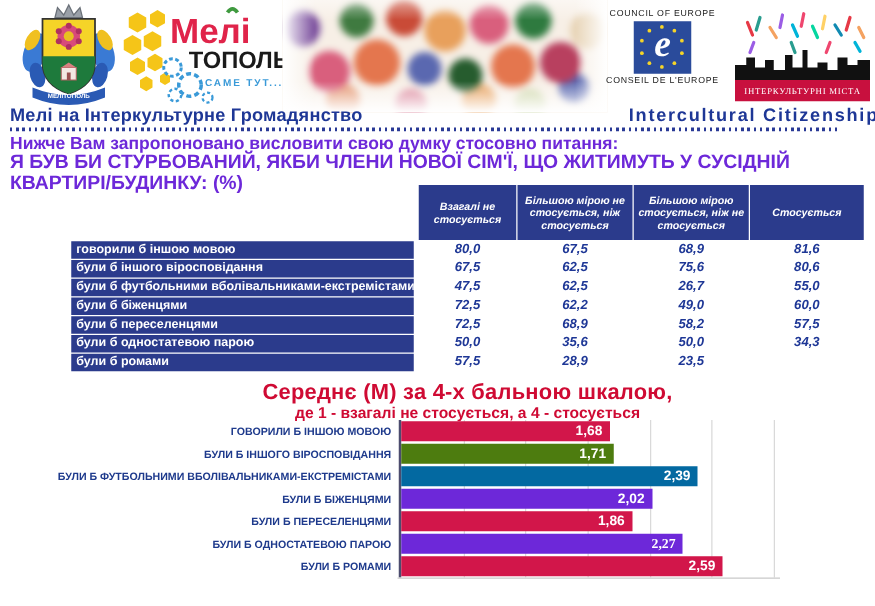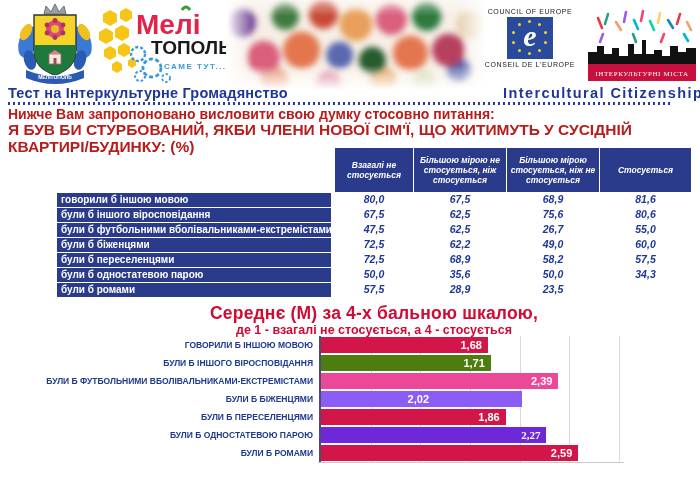--- a/index.html
+++ b/index.html
@@ -40,21 +40,21 @@
   .coe .star{position:absolute;width:3px;height:3px;background:#f5d428;border-radius:50%;}
   .icc{position:absolute;left:588px;top:6px;width:108px;height:80px;}
   
   .band{position:absolute;left:8px;right:4px;top:84px;height:17px;display:flex;
         justify-content:space-between;align-items:center;color:#1e3796;font-weight:bold;}
   .band .uk{font-size:14.5px;letter-spacing:.2px;}
   .band .en{font-size:14.5px;letter-spacing:1.4px;}
   .dots{position:absolute;left:8px;top:102px;width:664px;height:3px;
         background:repeating-linear-gradient(90deg,#2a3a96 0 2px,transparent 2px 5px);}
   
-  .q{position:absolute;left:8px;color:#b91c1c;font-weight:bold;white-space:nowrap;}
+  .q{position:absolute;left:8px;color:#6d28d9;font-weight:bold;white-space:nowrap;}
   .q1{top:106px;font-size:14px;}
   .q2{top:121px;font-size:15.5px;}
   .q3{top:138px;font-size:15.5px;}
   
   .thead{position:absolute;left:335px;top:148px;width:356px;height:44px;display:grid;
          grid-template-columns:78px 92px 92px 91px;gap:1px;background:#fff;}
   .th{background:#2b3b8c;color:#fff;font:italic 700 8.5px "Liberation Sans",sans-serif;
       display:flex;align-items:center;justify-content:center;text-align:center;
       line-height:1.2;padding:1px 2px;}
   .tlabels{position:absolute;left:57px;top:193px;width:274px;}
@@ -188,21 +188,21 @@
         <line x1="96" y1="28" x2="100" y2="35" stroke="#00b4d8"></line>
       </g>
 
       <path d="M0 58 L0 46 L9 46 L9 40 L16 40 L16 48 L24 48 L24 42 L31 42 L31 50 L40 50 L40 38 L46 38 L46 48 L54 48 L54 34 L58 34 L58 48 L66 48 L66 44 L74 44 L74 50 L82 50 L82 40 L90 40 L90 46 L98 46 L98 42 L108 42 L108 58 Z" fill="#111"></path>
       <rect x="0" y="58" width="108" height="17" fill="#c8103e"></rect>
       <text x="54" y="69.5" text-anchor="middle" font-size="7" fill="#fff" font-family="Liberation Serif,serif" letter-spacing=".6">ІНТЕРКУЛЬТУРНІ МІСТА</text>
     </svg>
   </div>
 
   <div class="band">
-    <span class="uk">Тест на Інтеркультурне Громадянство</span>
+    <span class="uk">Мелі на Інтеркультурне Громадянство</span>
     <span class="en">Intercultural Citizenship test</span>
   </div>
   <div class="dots"></div>
 
   <div class="q q1">Нижче Вам запропоновано висловити свою думку стосовно питання:</div>
   <div class="q q3">КВАРТИРІ/БУДИНКУ: (%)</div>
   <div class="q q2">Я БУВ БИ СТУРБОВАНИЙ, ЯКБИ ЧЛЕНИ НОВОЇ СІМ'Ї, ЩО ЖИТИМУТЬ У СУСІДНІЙ</div>
 
   <div class="thead">
       <div class="th">Взагалі не стосується</div>
@@ -273,29 +273,29 @@
         <div class="chart-label">БУЛИ Б ІНШОГО ВІРОСПОВІДАННЯ</div>
         <div class="chart-track">
           <div class="bar" style="width: 57%; background: #4d7c0f;">
             <span>1,71</span>
           </div>
         </div>
       </div>
       <div class="chart-row">
         <div class="chart-label">БУЛИ Б ФУТБОЛЬНИМИ ВБОЛІВАЛЬНИКАМИ-ЕКСТРЕМІСТАМИ</div>
         <div class="chart-track">
-          <div class="bar" style="width: 79.6667%; background: #ec4899; text-align: center;">
+          <div class="bar" style="width: 79.6667%; background: #0369a1; text-align: center;">
             <span>2,39</span>
           </div>
         </div>
       </div>
       <div class="chart-row">
         <div class="chart-label">БУЛИ Б БІЖЕНЦЯМИ</div>
         <div class="chart-track">
-          <div class="bar" style="width: 67.3333%; background: #8b5cf6; justify-content: center;">
+          <div class="bar" style="width: 67.3333%; background: #6d28d9;">
             <span>2,02</span>
           </div>
         </div>
       </div>
       <div class="chart-row">
         <div class="chart-label">БУЛИ Б ПЕРЕСЕЛЕНЦЯМИ</div>
         <div class="chart-track">
           <div class="bar" style="width: 62%; background: rgb(210, 22, 74);">
             <span>1,86</span>
           </div>

